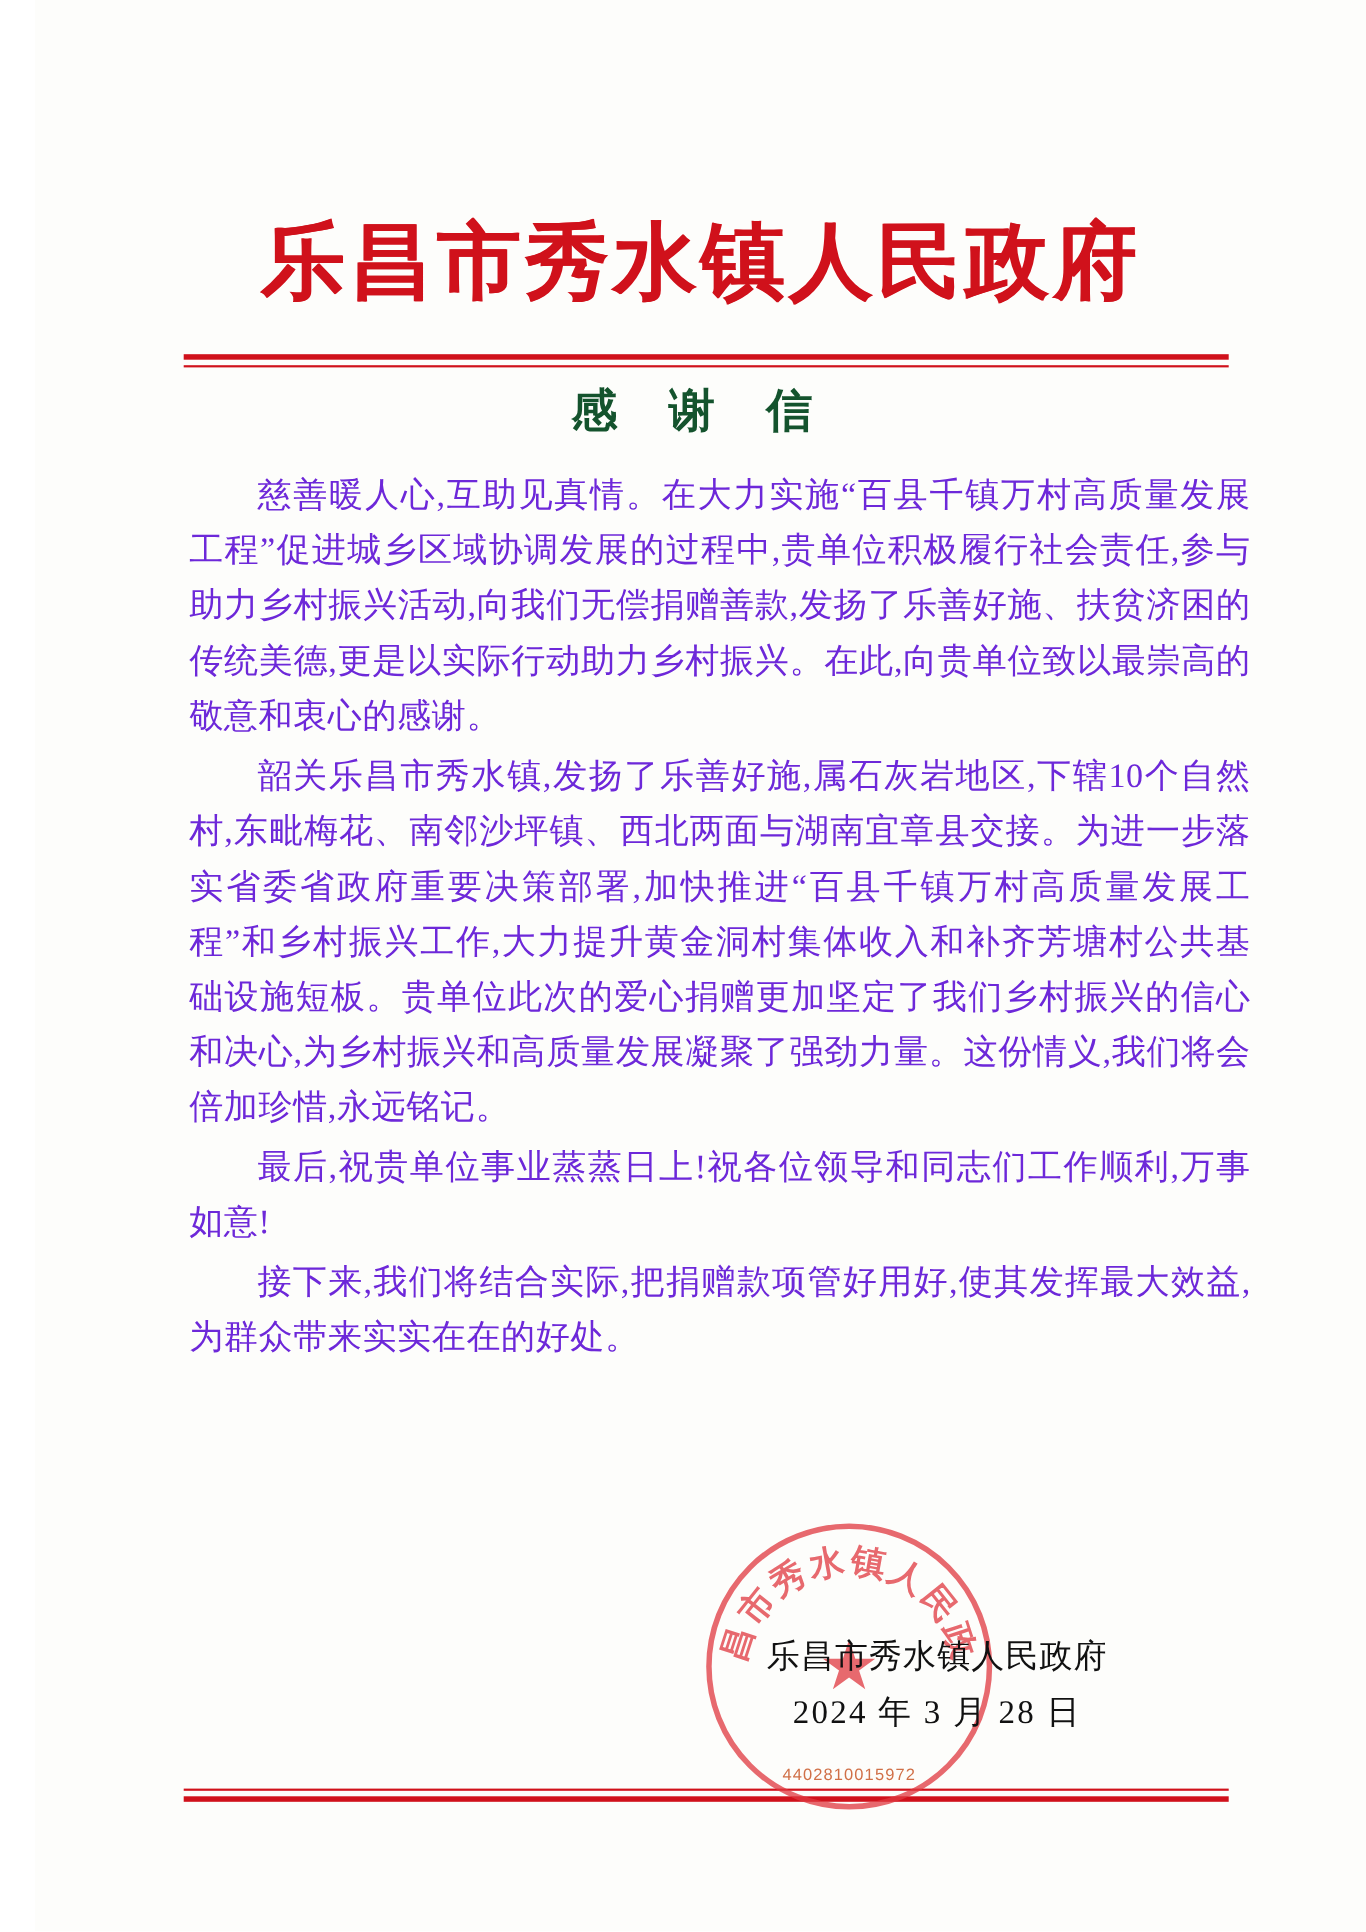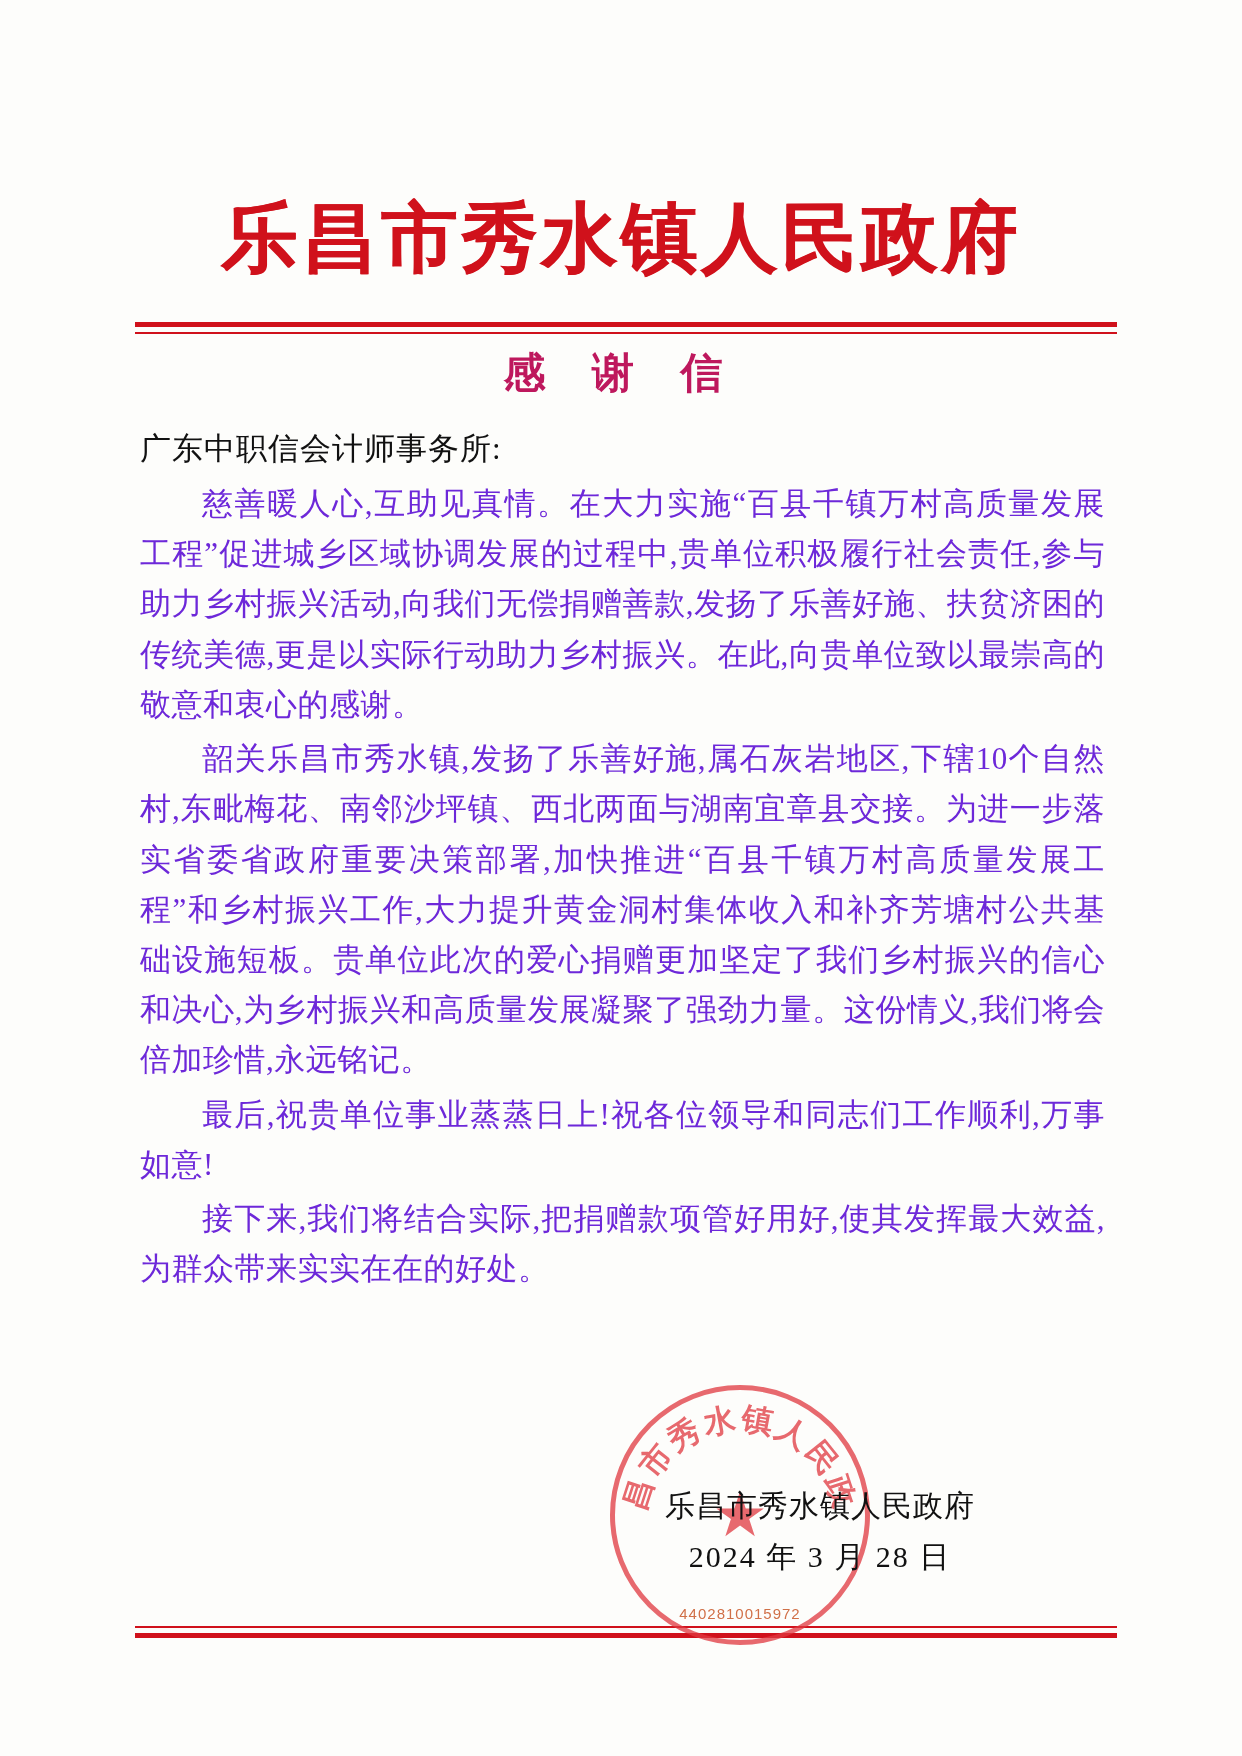--- a/index.html
+++ b/index.html
@@ -12,20 +12,21 @@
     height: 1756px;
     position: relative;
     font-family: "Liberation Serif", "DejaVu Serif", serif;
     color: #1a1a1a;
     overflow: hidden;
   }
   .page {
     position: absolute;
     inset: 0;
     background: #fdfdfb;
+    margin-left: 32px;
   }
   
   .letterhead {
     position: absolute;
     top: 200px;
     left: 0;
     right: 0;
     text-align: center;
   }
   .letterhead-title {
@@ -58,21 +59,21 @@
   .doc-title {
     position: absolute;
     top: 345px;
     left: 0;
     right: 0;
     text-align: center;
     font-family: "DejaVu Serif", "Liberation Serif", serif;
     font-weight: bold;
     font-size: 42px;
     letter-spacing: 16px;
-    color: #be185d;
+    color: #14532d;
   }
   
   .body-wrap {
     position: absolute;
     top: 425px;
     left: 140px;
     width: 965px;
   }
   .salutation {
     font-size: 31px;
@@ -172,21 +173,20 @@
   </div>
 
   <div class="rule-group-top">
     <div class="rule-thick"></div>
     <div class="rule-thin"></div>
   </div>
 
   <div class="doc-title">感 谢 信</div>
 
   <div class="body-wrap">
-    <div class="salutation">广东中职信会计师事务所:</div>
 
     <p class="para">慈善暖人心,互助见真情。在大力实施“百县千镇万村高质量发展工程”促进城乡区域协调发展的过程中,贵单位积极履行社会责任,参与助力乡村振兴活动,向我们无偿捐赠善款,发扬了乐善好施、扶贫济困的传统美德,更是以实际行动助力乡村振兴。在此,向贵单位致以最崇高的敬意和衷心的感谢。</p>
     <p class="para">韶关乐昌市秀水镇,发扬了乐善好施,属石灰岩地区,下辖10个自然村,东毗梅花、南邻沙坪镇、西北两面与湖南宜章县交接。为进一步落实省委省政府重要决策部署,加快推进“百县千镇万村高质量发展工程”和乡村振兴工作,大力提升黄金洞村集体收入和补齐芳塘村公共基础设施短板。贵单位此次的爱心捐赠更加坚定了我们乡村振兴的信心和决心,为乡村振兴和高质量发展凝聚了强劲力量。这份情义,我们将会倍加珍惜,永远铭记。</p>
     <p class="para">最后,祝贵单位事业蒸蒸日上!祝各位领导和同志们工作顺利,万事如意!</p>
     <p class="para">接下来,我们将结合实际,把捐赠款项管好用好,使其发挥最大效益,为群众带来实实在在的好处。</p>
   </div>
 
   <div class="seal">
     <div class="seal-inner"></div>
     <div class="seal-arc">

